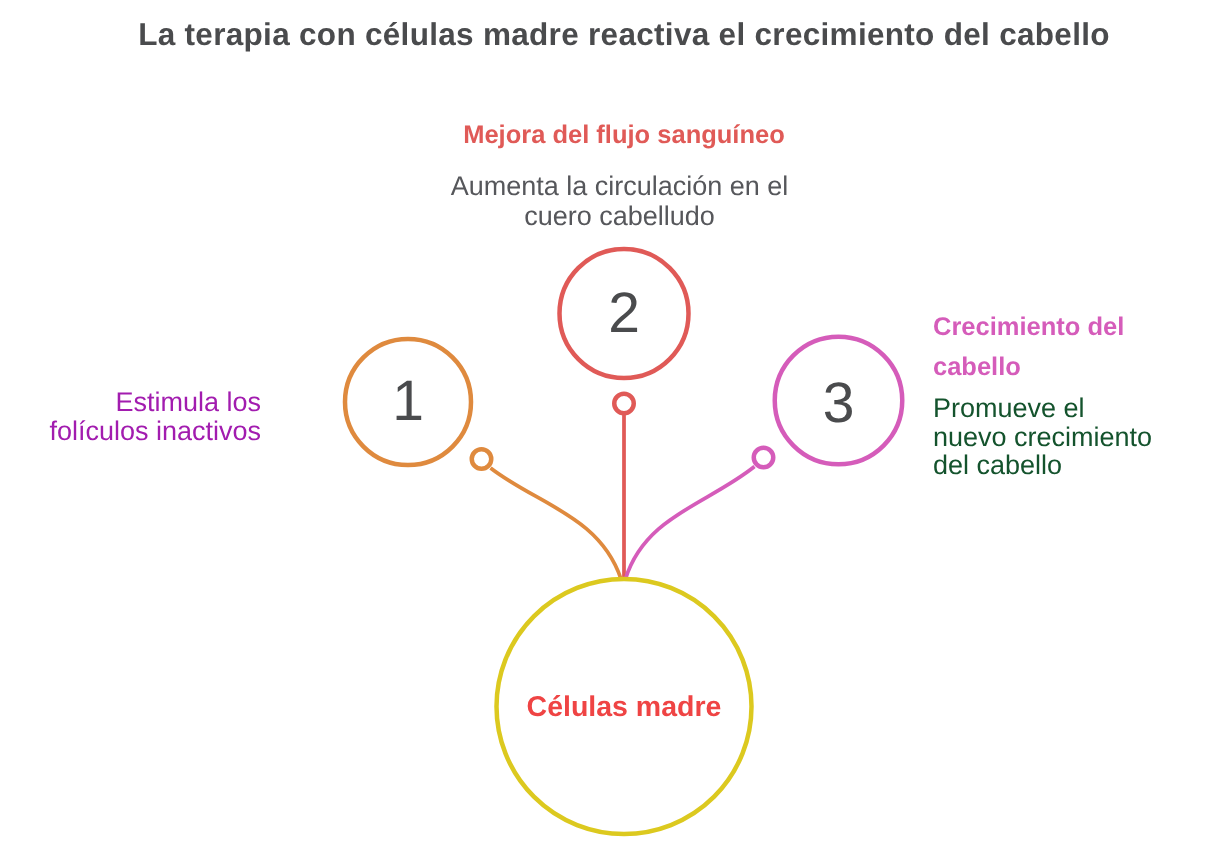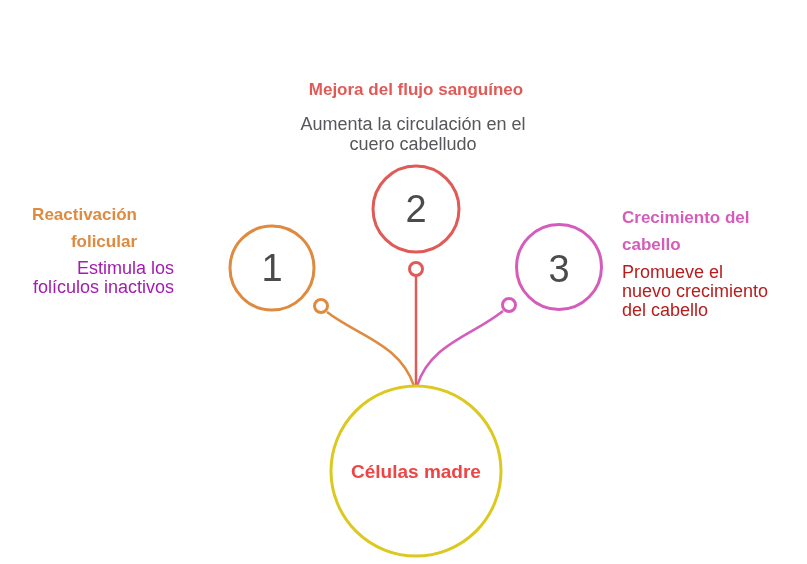--- a/index.html
+++ b/index.html
@@ -55,28 +55,28 @@
     <circle cx="416" cy="269" r="6.5" fill="none" stroke-width="3" stroke="#e05a57"></circle>
     <path d="M 416 276 L 416 386" fill="none" stroke-width="2.5" stroke="#e05a57"></path>
 
     <circle cx="559" cy="267" r="42.5" fill="none" stroke-width="3" stroke="#d55cba"></circle>
     <circle cx="509" cy="305" r="6.5" fill="none" stroke-width="3" stroke="#d55cba"></circle>
     <path d="M 503 311 C 472 336, 430 344, 417 386" fill="none" stroke-width="2.5" stroke="#d55cba"></path>
 
     <circle cx="416" cy="471" r="85" fill="none" stroke-width="3" stroke="#dcc91f"></circle>
   </svg>
 
+  <div class="abs page-title" style="color: rgb(74, 75, 77);">La terapia con células madre reactiva el crecimiento del cabello</div>
 
   <div class="abs node-number" style="left: 272px; top: 269px; color: rgb(74, 75, 77);">1</div>
-  <div class="abs node-title n1-title" style="color: rgb(223, 138, 62);">Reactivación folicular</div>
   <div class="abs node-desc n1-desc" style="color: #a21caf;">Estimula los folículos inactivos</div>
 
   <div class="abs node-number" style="left: 416px; top: 210px; color: rgb(74, 75, 77);">2</div>
   <div class="abs node-title n2-title" style="color: rgb(224, 90, 87);">Mejora del flujo sanguíneo</div>
   <div class="abs node-desc n2-desc" style="color: rgb(86, 87, 91);">Aumenta la circulación en el cuero cabelludo</div>
 
   <div class="abs node-number" style="left: 559px; top: 270px; color: rgb(74, 75, 77);">3</div>
   <div class="abs node-title n3-title" style="color: rgb(213, 92, 186);">Crecimiento del cabello</div>
-  <div class="abs node-desc n3-desc" style="color: #b91c1c;">Promueve el nuevo crecimiento del cabello</div>
+  <div class="abs node-desc n3-desc" style="color: #14532d;">Promueve el nuevo crecimiento del cabello</div>
 
   <div class="abs center-label" style="left: 416px; top: 472px; color: #ef4444;">Células madre</div>
 
 </div>
 
 </body></html>

